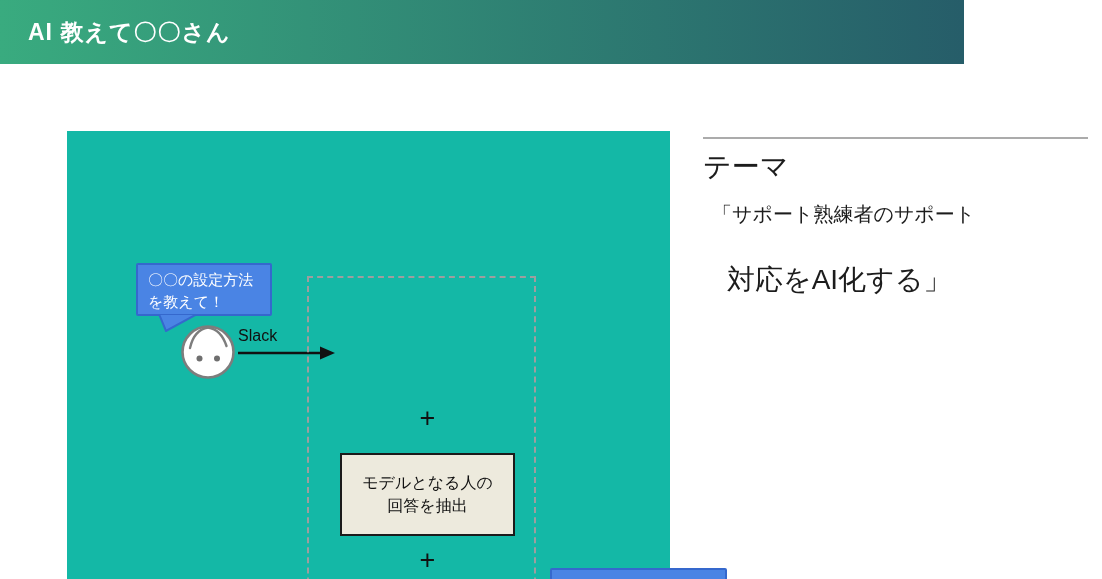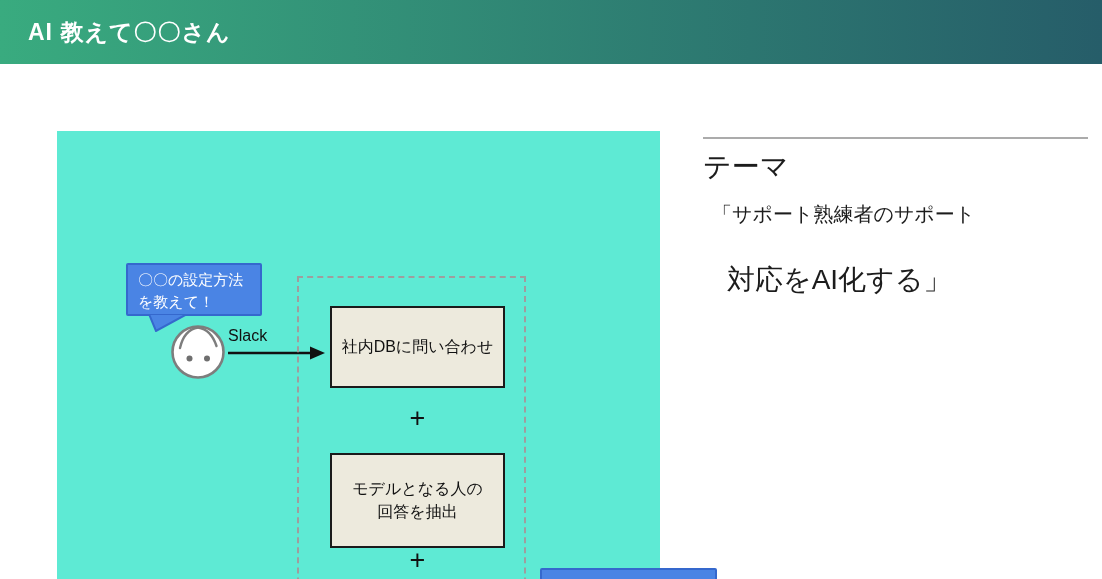--- a/index.html
+++ b/index.html
@@ -3,45 +3,45 @@
 <meta charset="utf-8">
 <style>
   html,body{margin:0;padding:0;}
   body{
     width:1102px;height:579px;position:relative;overflow:hidden;
     background:#ffffff;
     font-family:"Liberation Sans","DejaVu Sans",sans-serif;
   }
   
   .header{
-    position:absolute;left:0;top:0;width:1102px;height:64px;
+    position:absolute;left:0;top:0;width:964px;height:64px;
     background:linear-gradient(to right,#39ab7f,#265d69);
   }
   .header-title{
     position:absolute;left:28px;top:0;line-height:64px;
     color:#ffffff;font-size:23px;font-weight:bold;letter-spacing:1px;
   }
   
   .panel{
-    position:absolute;left:57px;top:131px;width:603px;height:448px;
-    background:#5eead4;
+    position:absolute;left:67px;top:131px;width:603px;height:448px;
+    background:#14b8a6;
   }
   .dashed-box{
     position:absolute;left:240px;top:145px;width:229px;height:428px;
     border:2px dashed #9e9e9e;box-sizing:border-box;
   }
   .step-box{
     position:absolute;left:273px;width:175px;box-sizing:border-box;
     background:#edeadd;border:2px solid #1b1b1b;
     display:flex;align-items:center;justify-content:center;
     font-size:16px;color:#111;text-align:center;line-height:1.4;
     white-space:pre-line;
   }
   .step-1{top:175px;height:82px;}
-  .step-2{top:322px;height:95px;}
+  .step-2{top:322px;height:83px;}
   .plus{
     position:absolute;left:273px;width:175px;text-align:center;
     font-size:27px;color:#111;font-weight:400;
   }
   .plus-1{top:272px;}
   .plus-2{top:414px;}
   
   .bubble{
     position:absolute;box-sizing:border-box;
     background:#4a84e4;border:2px solid #3568cd;border-radius:2px;
@@ -89,21 +89,20 @@
   </svg>
 
   <div class="slack-label">Slack</div>
   <svg class="arrow arrow-1" width="102" height="18">
     <line x1="2" y1="9" x2="84" y2="9" stroke="#111111" stroke-width="2.6"></line>
     <polygon points="84,2.5 99,9 84,15.5" fill="#111111"></polygon>
   </svg>
 
   <div class="dashed-box"></div>
 
-  <div class="step-box step-1">社内DBに問い合わせ</div>
   <div class="plus plus-1">+</div>
   <div class="step-box step-2">モデルとなる人の
 回答を抽出</div>
   <div class="plus plus-2">+</div>
 
   <div class="bubble bubble-bot">〇〇の設定変更は...</div>
 
 </div>
 
 <div class="divider"></div>

